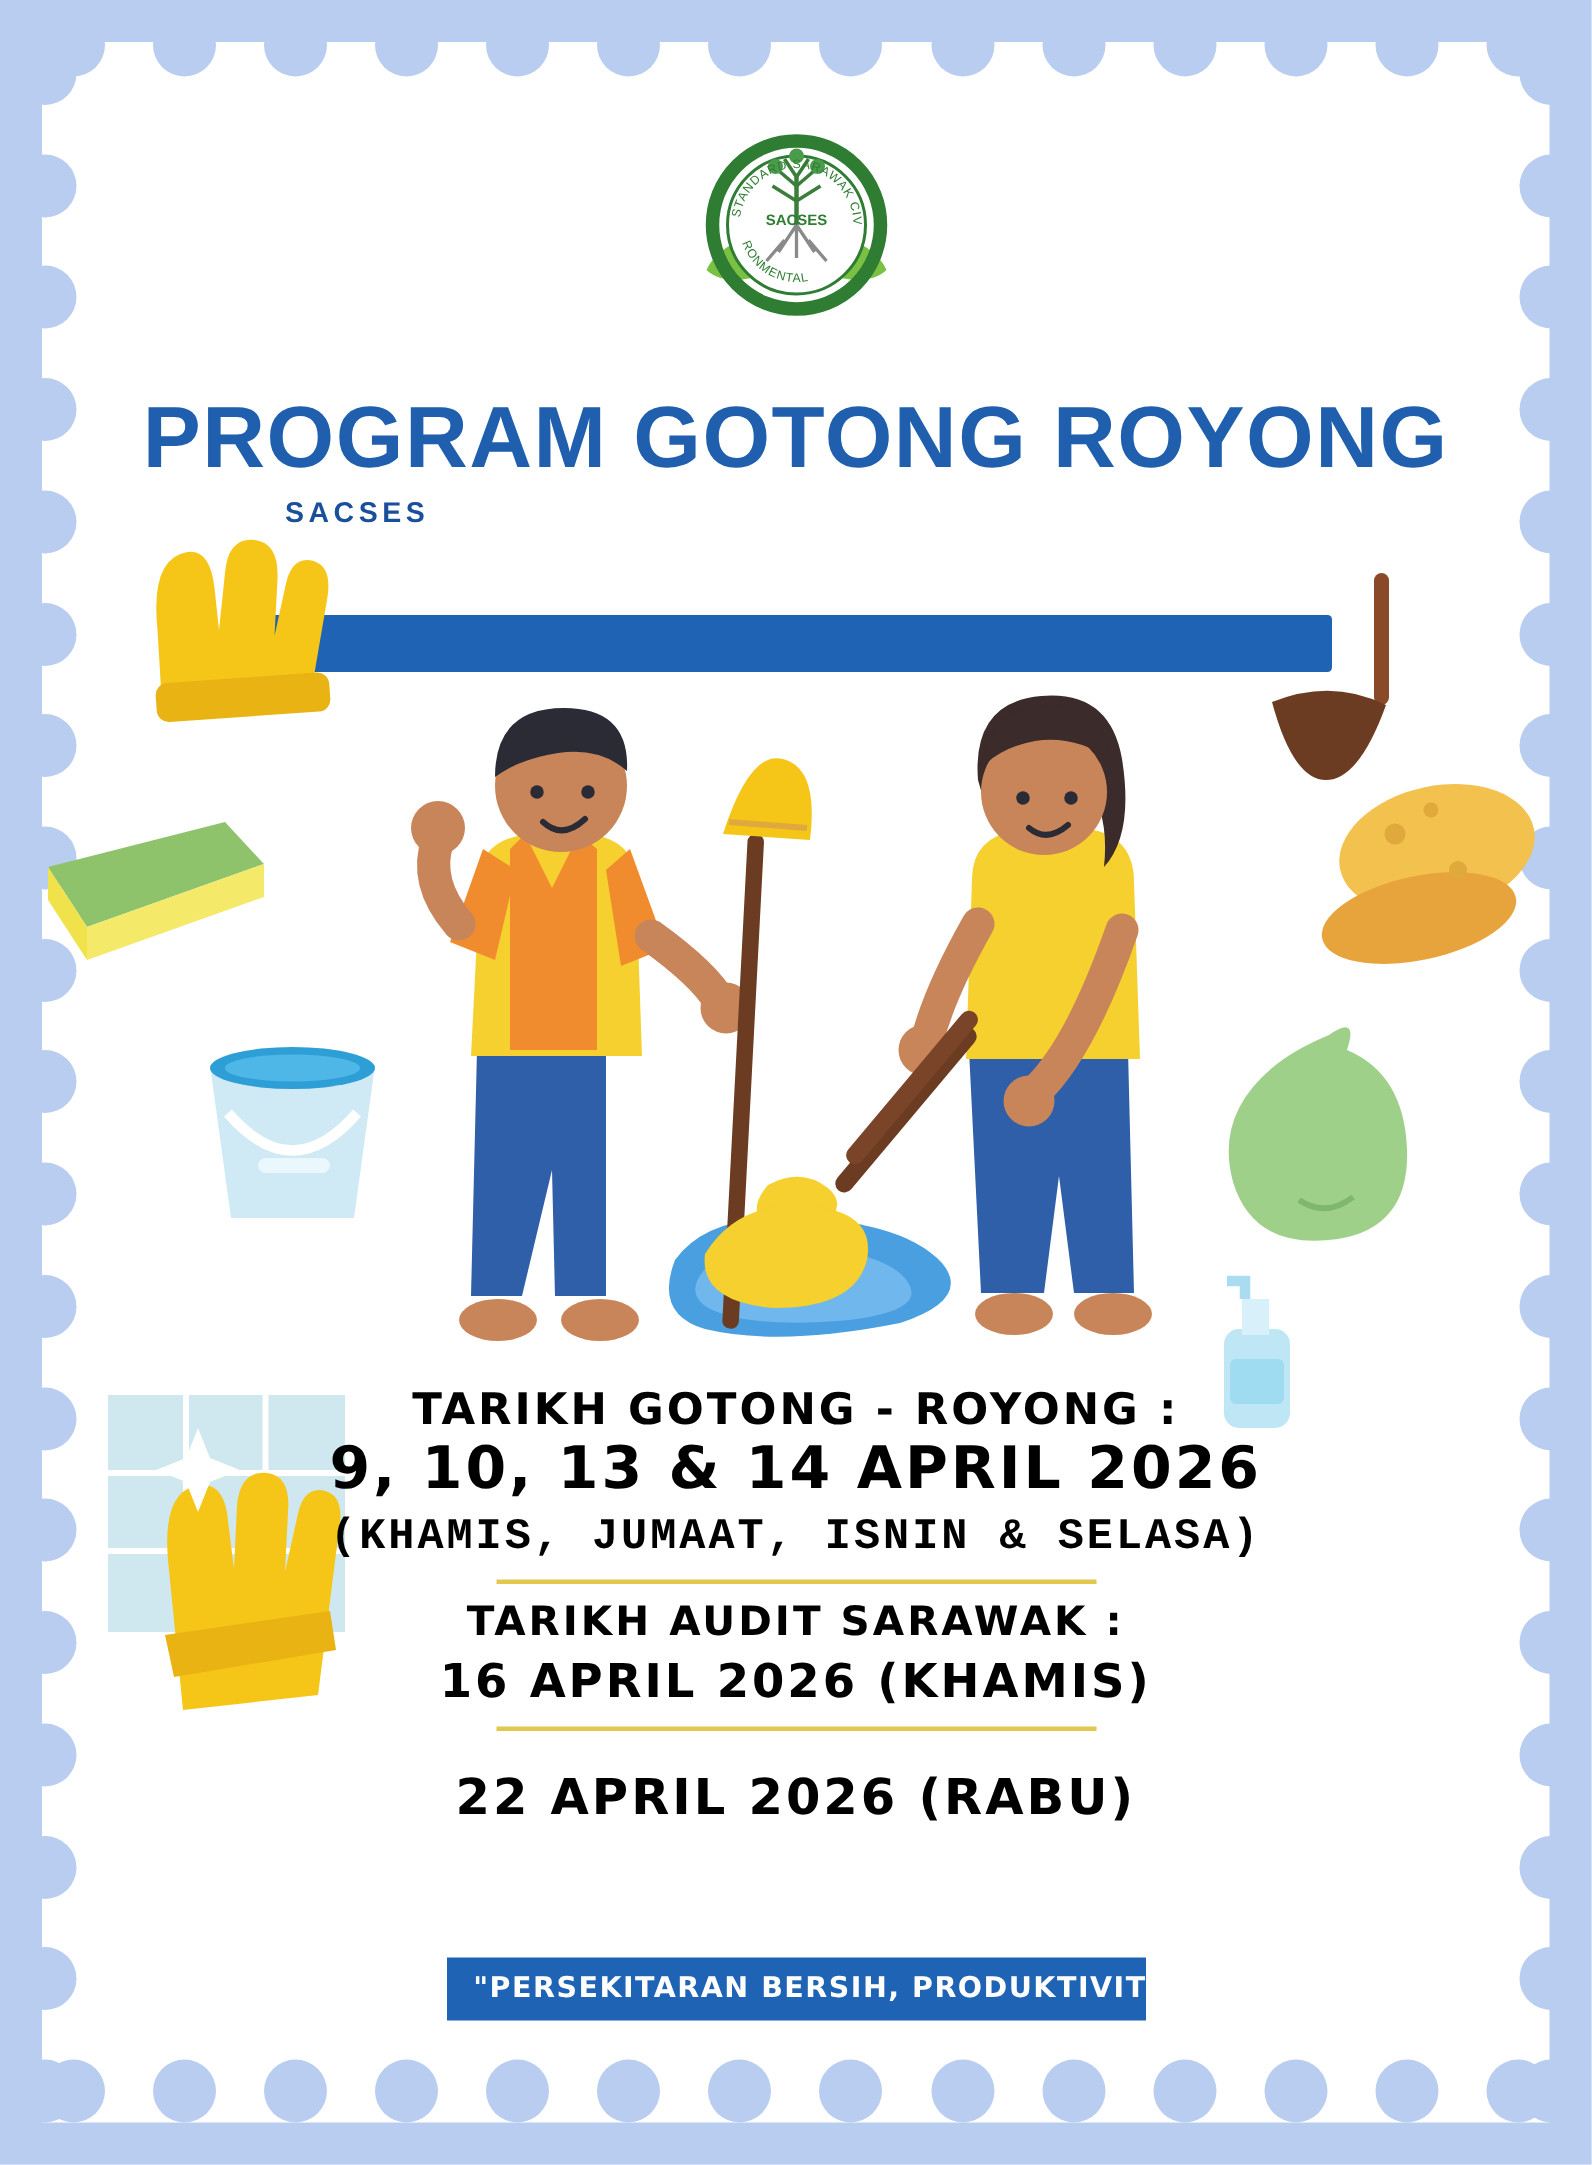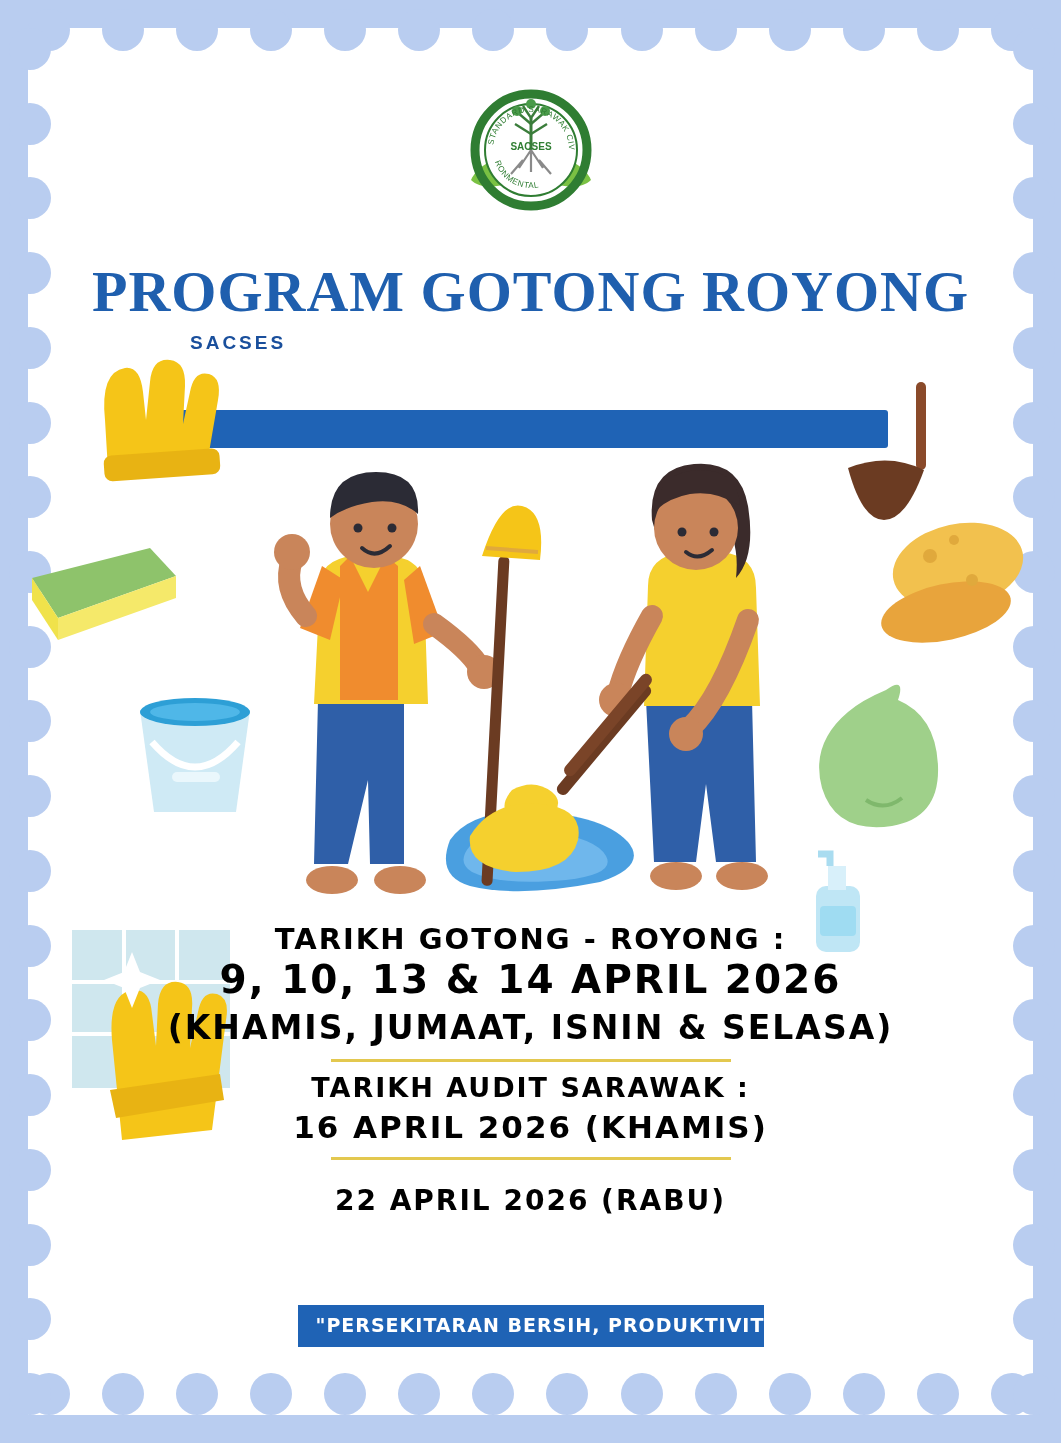--- a/index.html
+++ b/index.html
@@ -82,21 +82,21 @@
   .title {
     position: absolute;
     left: 0;
     right: 0;
     top: 258px;
     text-align: center;
     font-size: 58px;
     font-weight: bold;
     letter-spacing: 1px;
     color: #1f5fae;
-    font-family: Liberation Serif, serif;
+    font-family: Liberation Sans, sans-serif;
   }
   .subtitle {
     position: absolute;
     left: 190px;
     top: 332px;
     font-size: 19px;
     font-weight: bold;
     letter-spacing: 3px;
     color: #1a4f9c;
   }
@@ -129,31 +129,31 @@
     text-align: center;
     color: #000000;
     font-family: "DejaVu Sans", sans-serif;
   }
   .dates .line {
     letter-spacing: 2px;
     font-weight: bold;
   }
   .l1 { font-size: 29px; }
   .l2 { font-size: 39px; margin-top: 1px; }
-  .l3 { font-size: 33px; margin-top: 6px; }
+  .l3 { font-size: 29px; margin-top: 6px; font-family: Liberation Mono, monospace; }
   .rule {
     width: 400px;
     height: 3px;
     background: #e3c84f;
     margin: 12px auto 10px auto;
   }
   .l4 { font-size: 27px; }
   .l5 { font-size: 31px; margin-top: 6px; }
   .l6 { font-size: 27px; }
-  .l7 { font-size: 28px; margin-top: 24px; }
+  .l7 { font-size: 33px; margin-top: 24px; }
 
   .tagline {
     position: absolute;
     left: 50%;
     transform: translateX(-50%);
     top: 1305px;
     background: #1f63b5;
     color: #ffffff;
     font-size: 19px;
     font-weight: bold;

